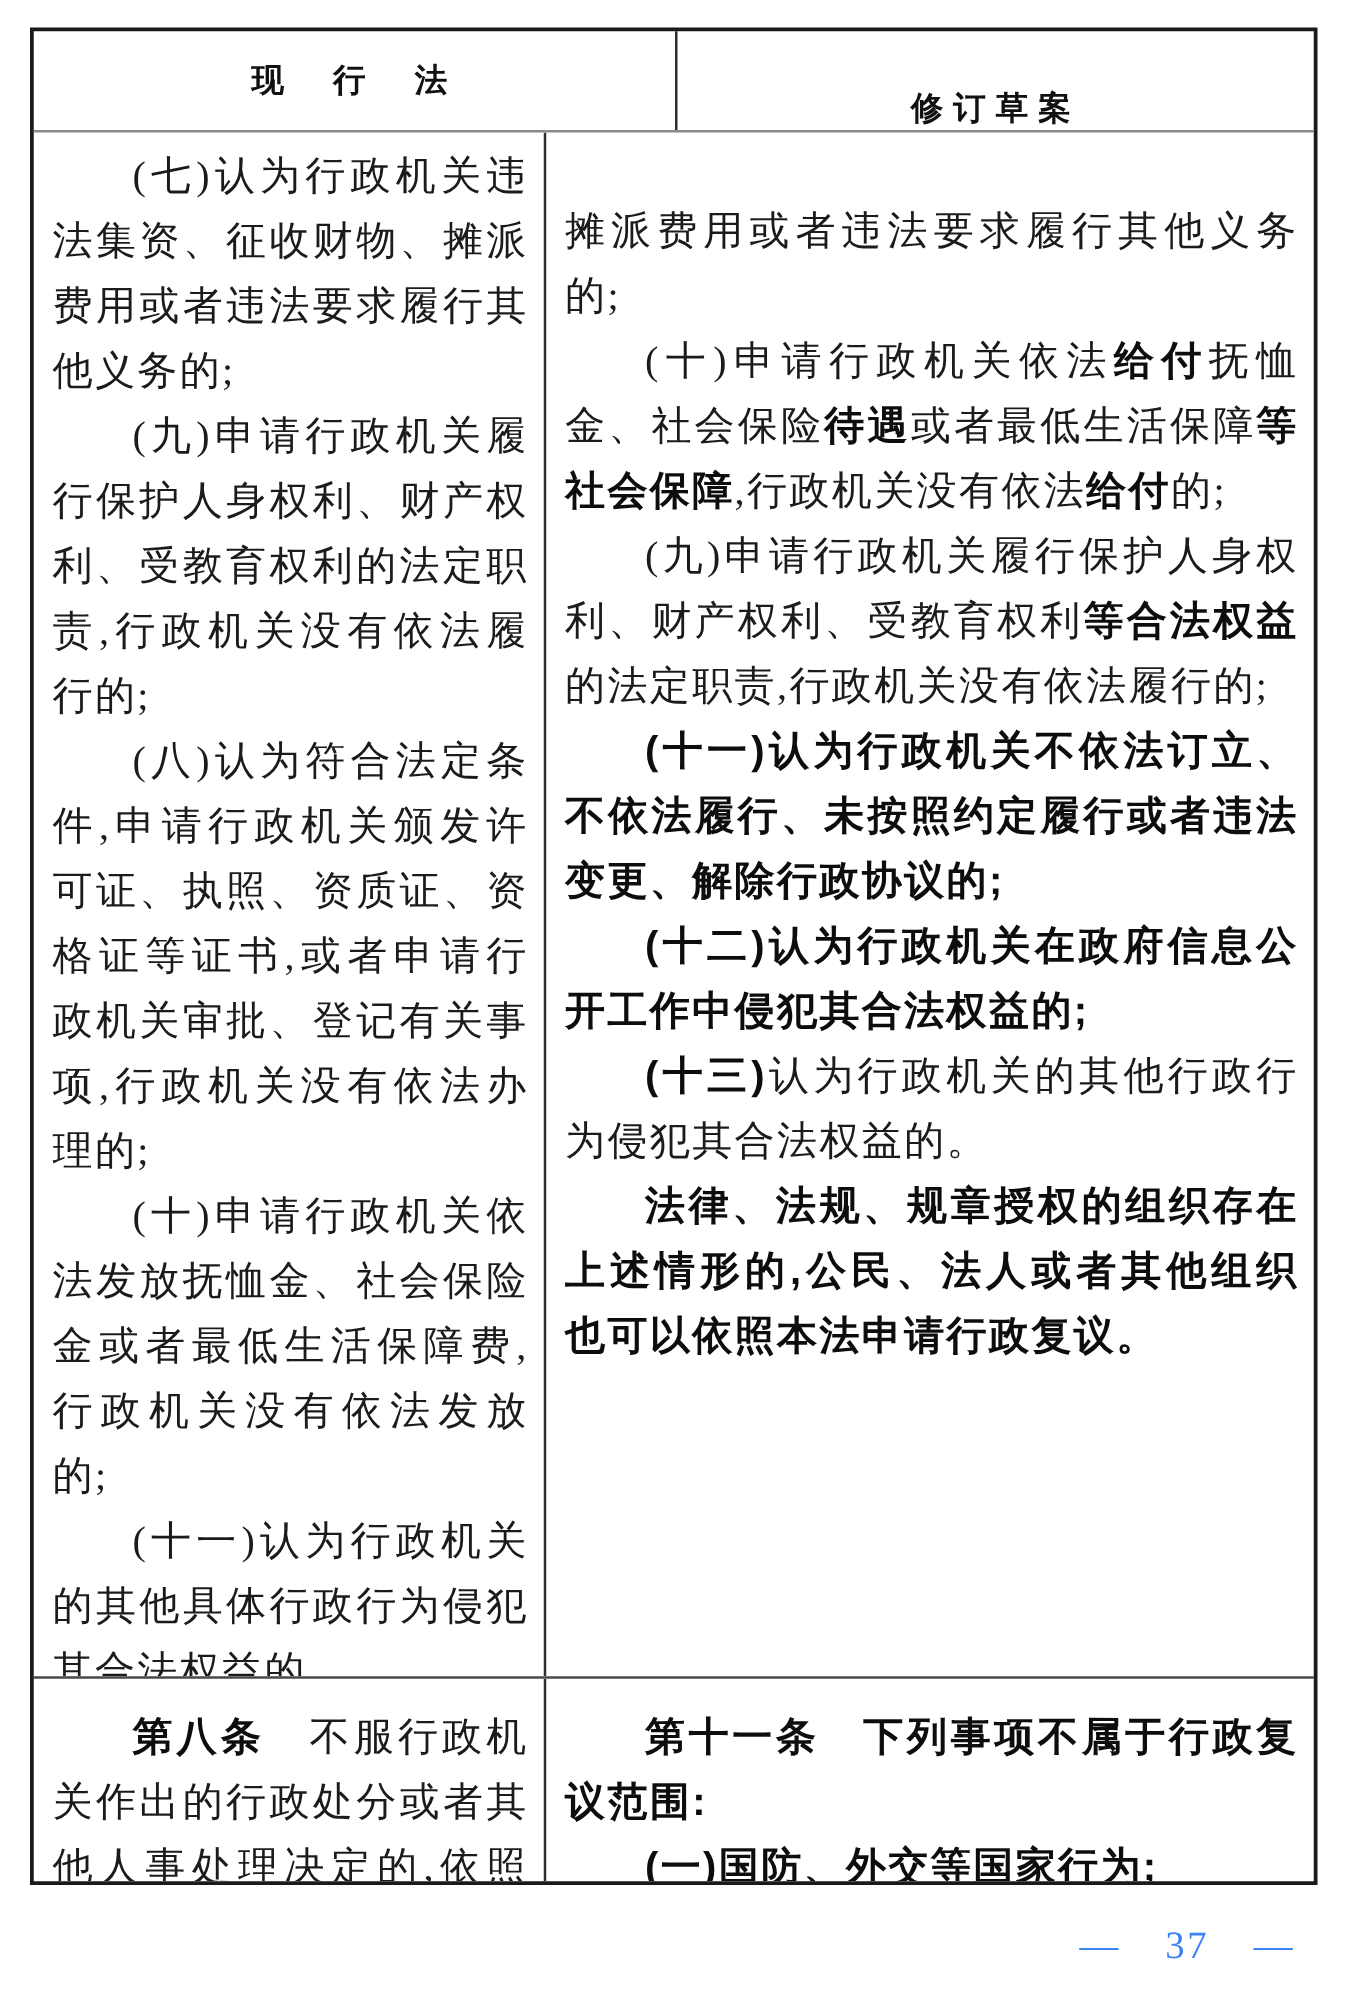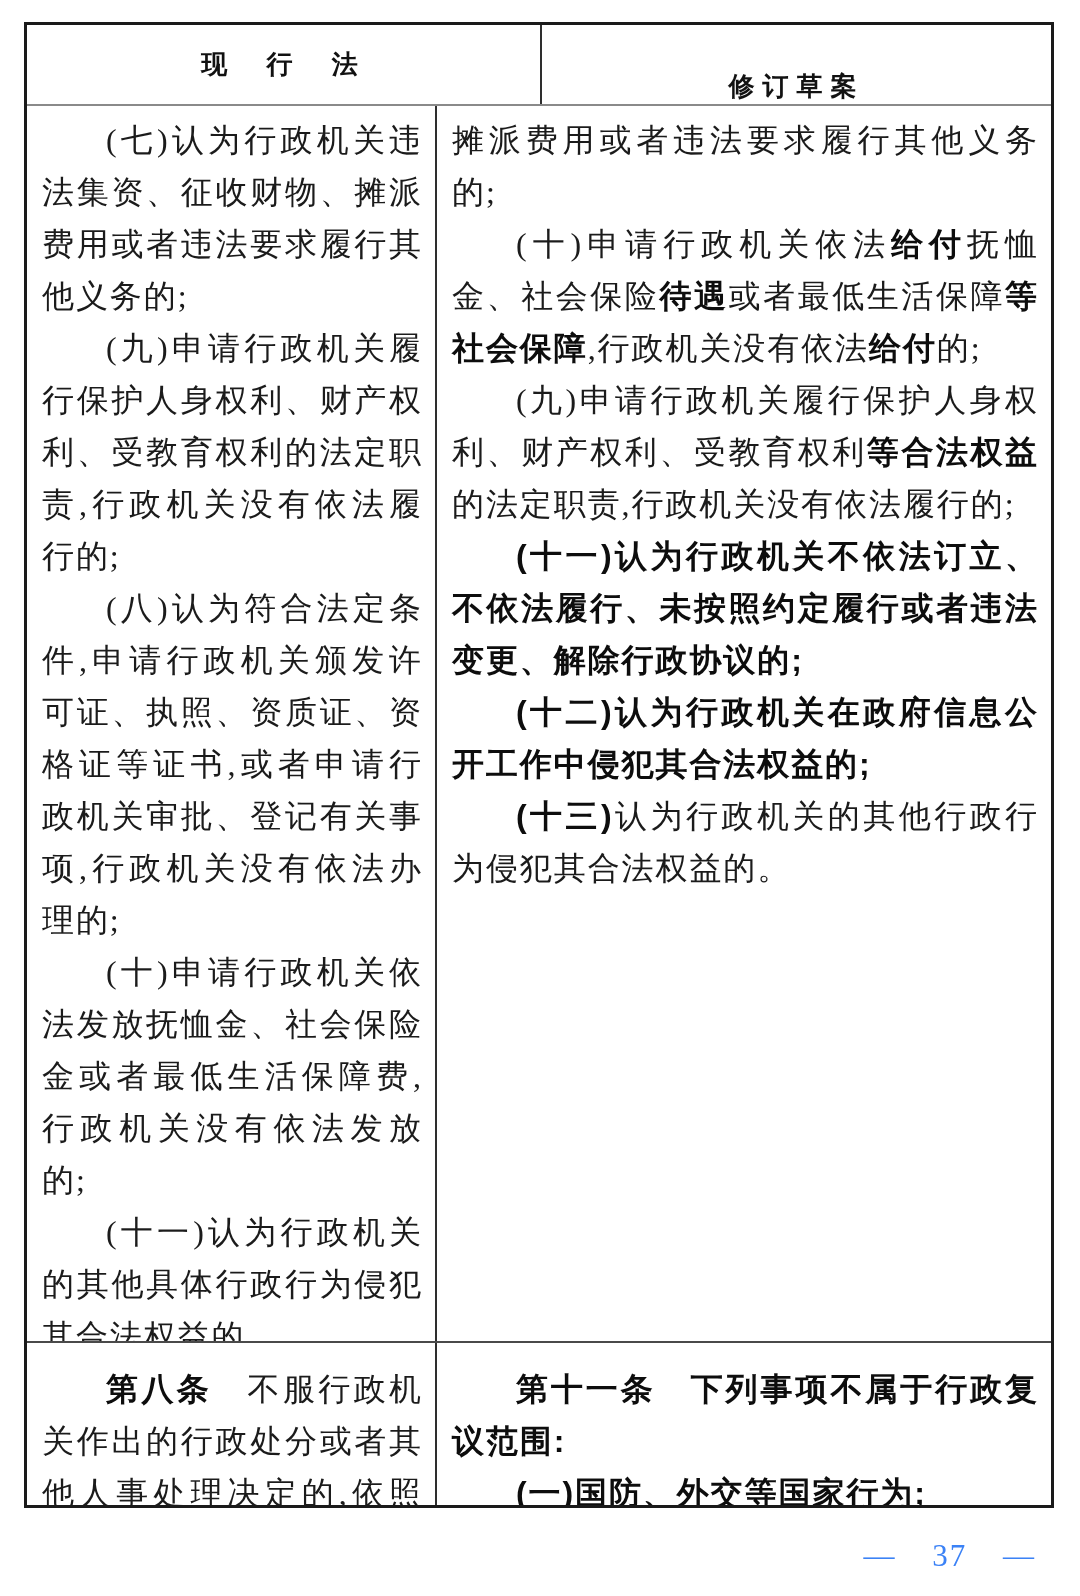--- a/index.html
+++ b/index.html
@@ -80,21 +80,21 @@
   .para {
     margin: 0;
     font-size: 32px;
     line-height: 52px;
     letter-spacing: 0.06em;
     text-align: justify;
     text-justify: inter-character;
     text-indent: 2em;
     color: #1b1b1b;
   }
-  .para.no-indent { text-indent: 0; }
+  .para.no-indent { text-indent: 0; margin-top: 44px; }
   .run.bold {
     font-family: "Liberation Sans", "DejaVu Sans", sans-serif;
     font-weight: bold;
     color: #0d0d0d;
   }
 
   .page-number {
     position: absolute;
     right: 44px;
     bottom: 22px;
@@ -123,20 +123,21 @@
         <p class="para"><span class="run">(十)申请行政机关依法发放抚恤金、社会保险金或者最低生活保障费,行政机关没有依法发放的;</span></p>
         <p class="para"><span class="run">(十一)认为行政机关的其他具体行政行为侵犯其合法权益的。</span></p>
       </div>
     <div class="cell right">
         <p class="para no-indent"><span class="run">摊派费用或者违法要求履行其他义务的;</span></p>
         <p class="para"><span class="run">(十)申请行政机关依法</span><span class="run bold">给付</span><span class="run">抚恤金、社会保险</span><span class="run bold">待遇</span><span class="run">或者最低生活保障</span><span class="run bold">等社会保障</span><span class="run">,行政机关没有依法</span><span class="run bold">给付</span><span class="run">的;</span></p>
         <p class="para"><span class="run">(九)申请行政机关履行保护人身权利、财产权利、受教育权利</span><span class="run bold">等合法权益</span><span class="run">的法定职责,行政机关没有依法履行的;</span></p>
         <p class="para"><span class="run bold">(十一)认为行政机关不依法订立、不依法履行、未按照约定履行或者违法变更、解除行政协议的;</span></p>
         <p class="para"><span class="run bold">(十二)认为行政机关在政府信息公开工作中侵犯其合法权益的;</span></p>
         <p class="para"><span class="run bold">(十三)</span><span class="run">认为行政机关的其他行政行为侵犯其合法权益的。</span></p>
+        <p class="para"><span class="run bold">法律、法规、规章授权的组织存在上述情形的,公民、法人或者其他组织也可以依照本法申请行政复议。</span></p>
       </div>
   </div>
 
   <div class="body-row row2">
     <div class="cell left">
         <p class="para"><span class="run bold">第八条</span><span class="run">　不服行政机关作出的行政处分或者其他人事处理决定的,依照有关法律、行政法规的</span></p>
       </div>
     <div class="cell right">
         <p class="para"><span class="run bold">第十一条　下列事项不属于行政复议范围:</span></p>
         <p class="para"><span class="run bold">(一)国防、外交等国家行为;</span></p>

